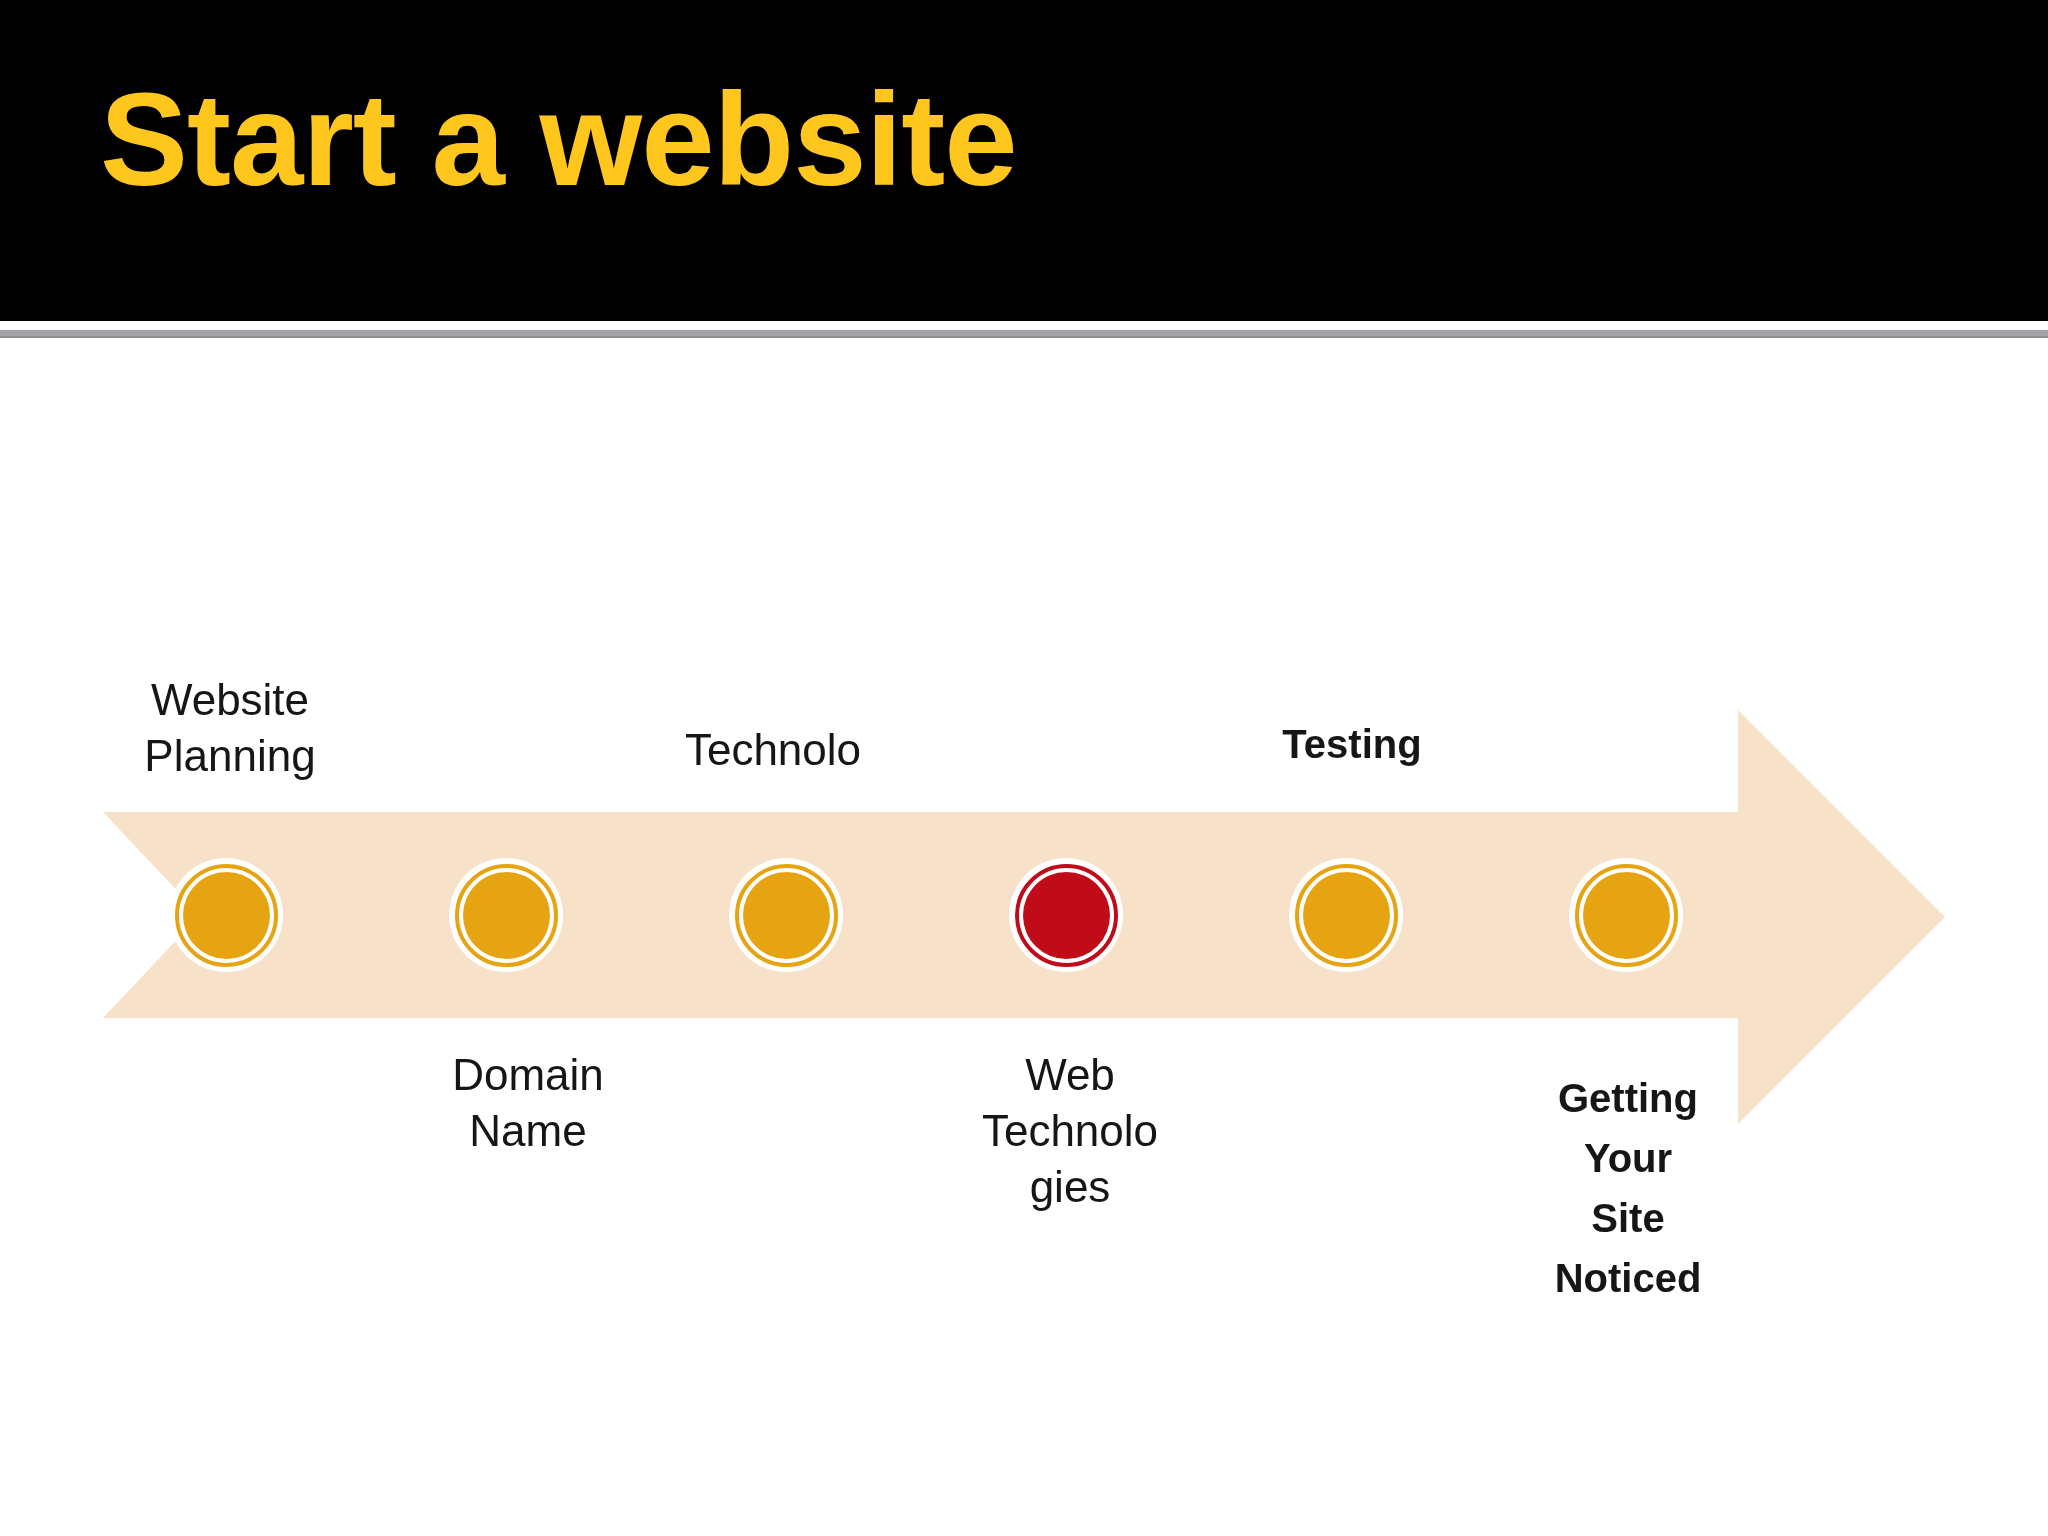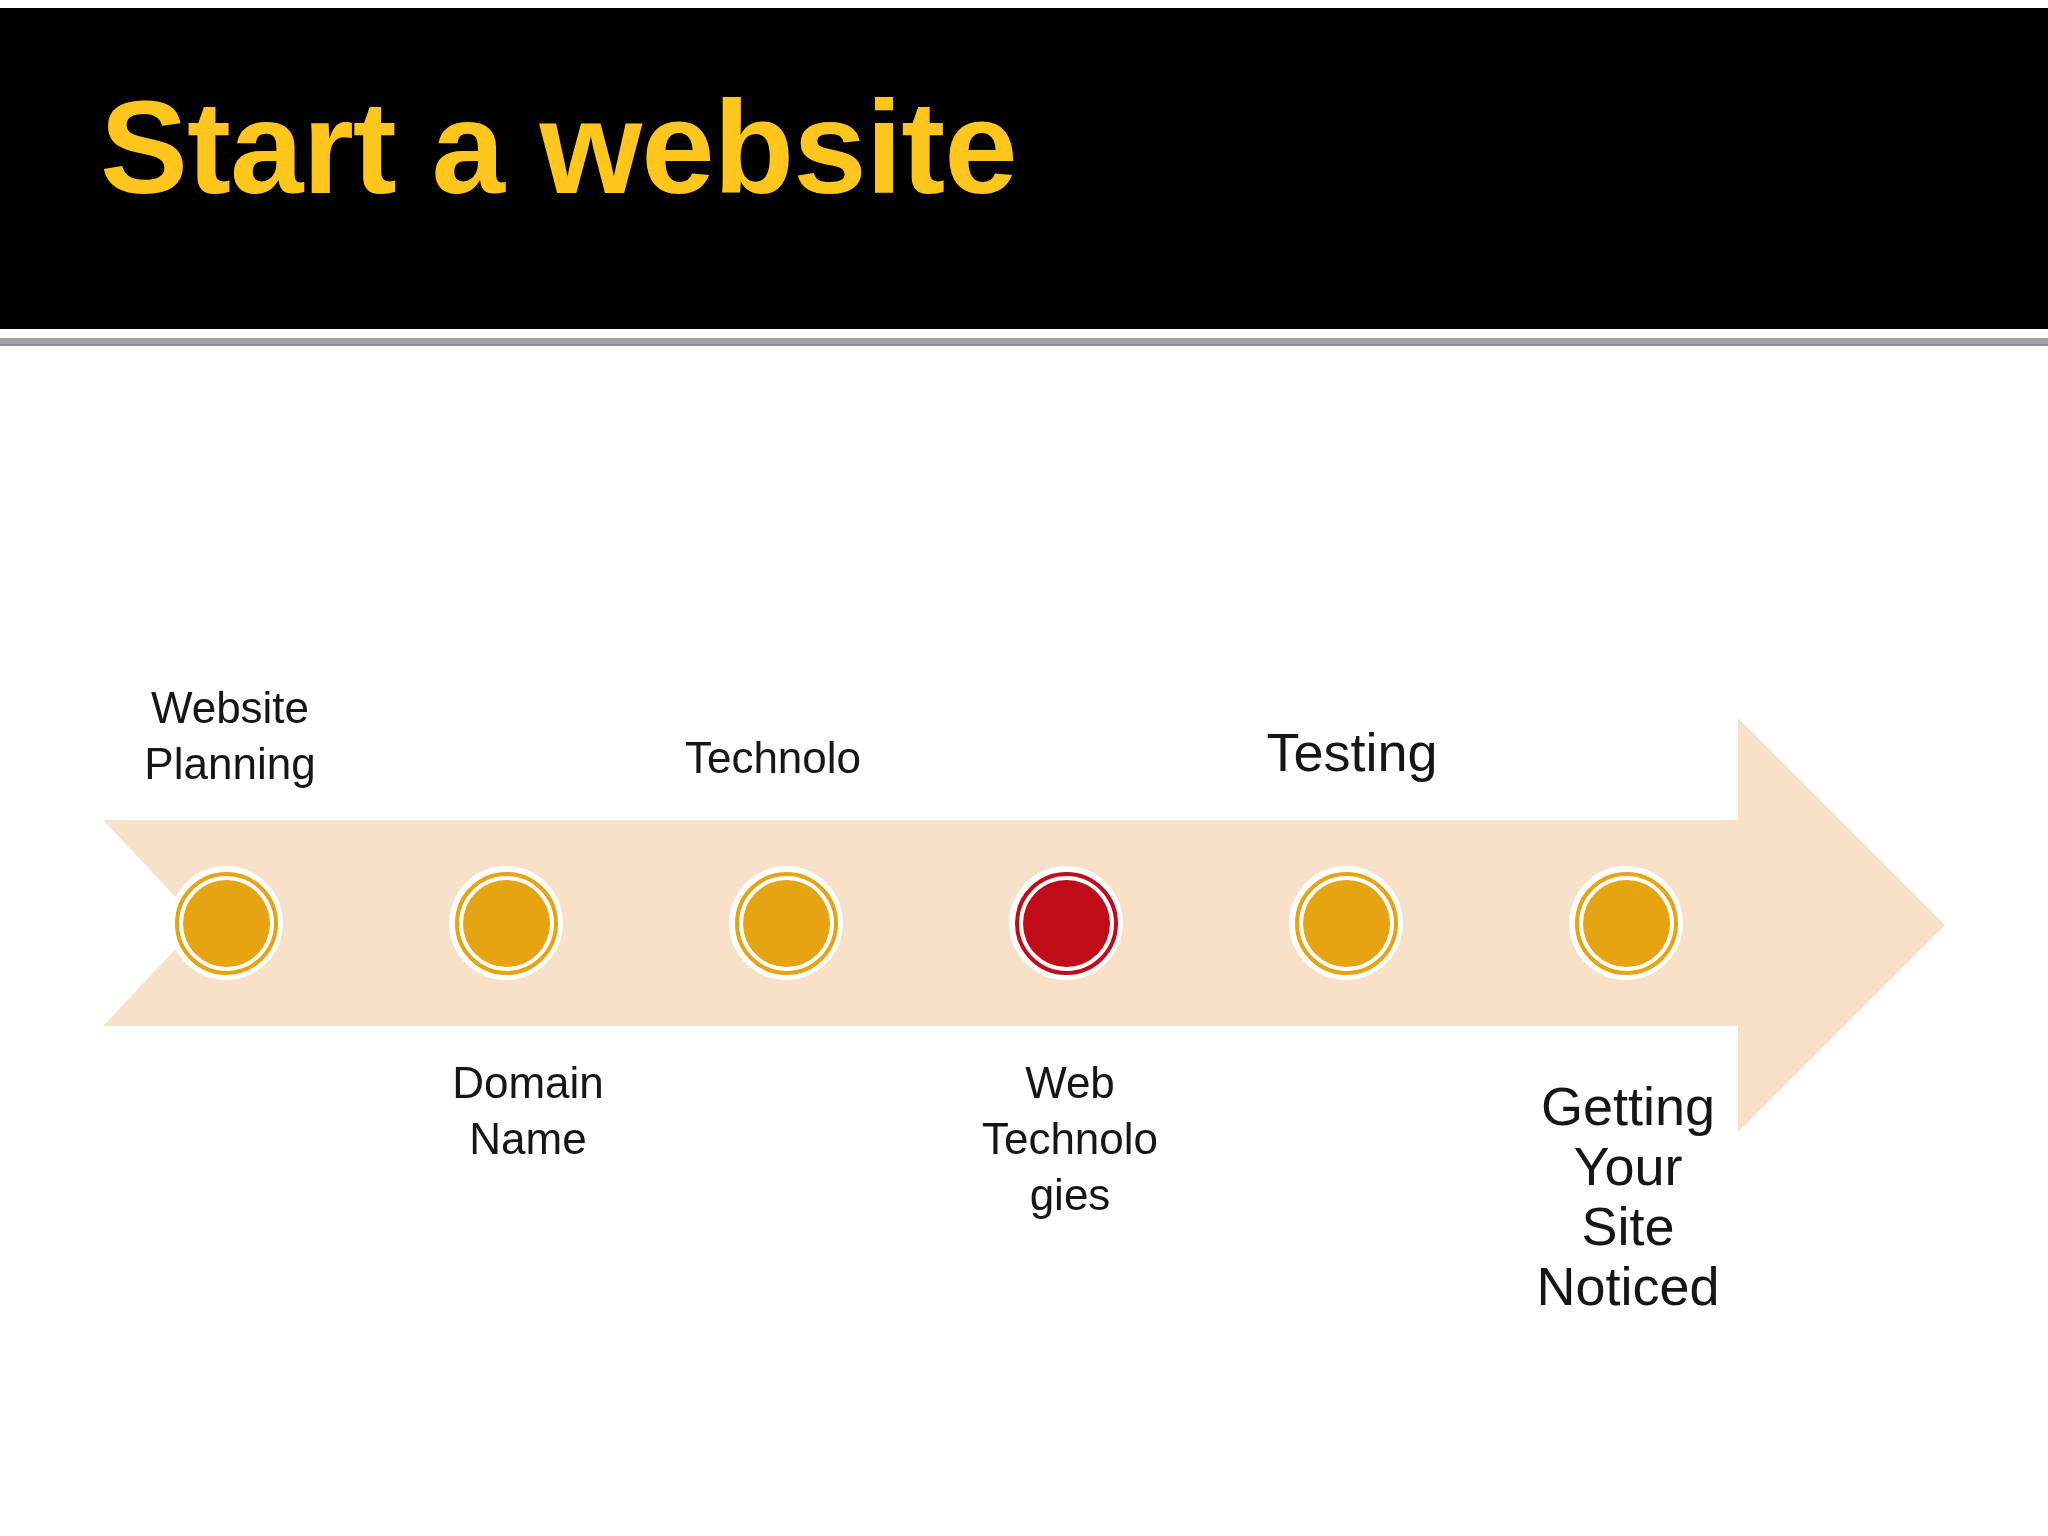--- a/index.html
+++ b/index.html
@@ -3,21 +3,21 @@
 <meta charset="utf-8">
 <style>
   html,body{margin:0;padding:0;}
   body{
     width:2048px;height:1536px;
     background:#ffffff;
     font-family:"Liberation Sans", sans-serif;
     position:relative;
     overflow:hidden;
   }
-  .stage{position:absolute;inset:0;margin-top:8px;}
+  .stage{position:absolute;inset:0;}
   
   .header-band{
     position:absolute;left:0;top:0;width:2048px;height:321px;
     background:#000000;
   }
   .slide-title{
     position:absolute;left:100px;top:74px;
     font-size:132px;font-weight:700;letter-spacing:-1px;
     line-height:132px;white-space:nowrap;
   }
@@ -43,21 +43,21 @@
     width:87px;height:87px;border-radius:50%;
     background:currentColor;
   }
   
   .label{
     position:absolute;width:400px;
     text-align:center;color:#161616;
     white-space:pre-line;
   }
   .label.bold{font-weight:400;font-size:44px;line-height:56px;}
-  .label.light{font-weight:400;font-size:54px;line-height:60px;}
+  .label.light{font-weight:700;font-size:40px;line-height:60px;}
 </style>
 </head>
 <body>
 
 <div class="stage">
 
   <div class="header-band">
     <div class="slide-title" style="color: rgb(255, 198, 30);">Start a website</div>
   </div>
 

